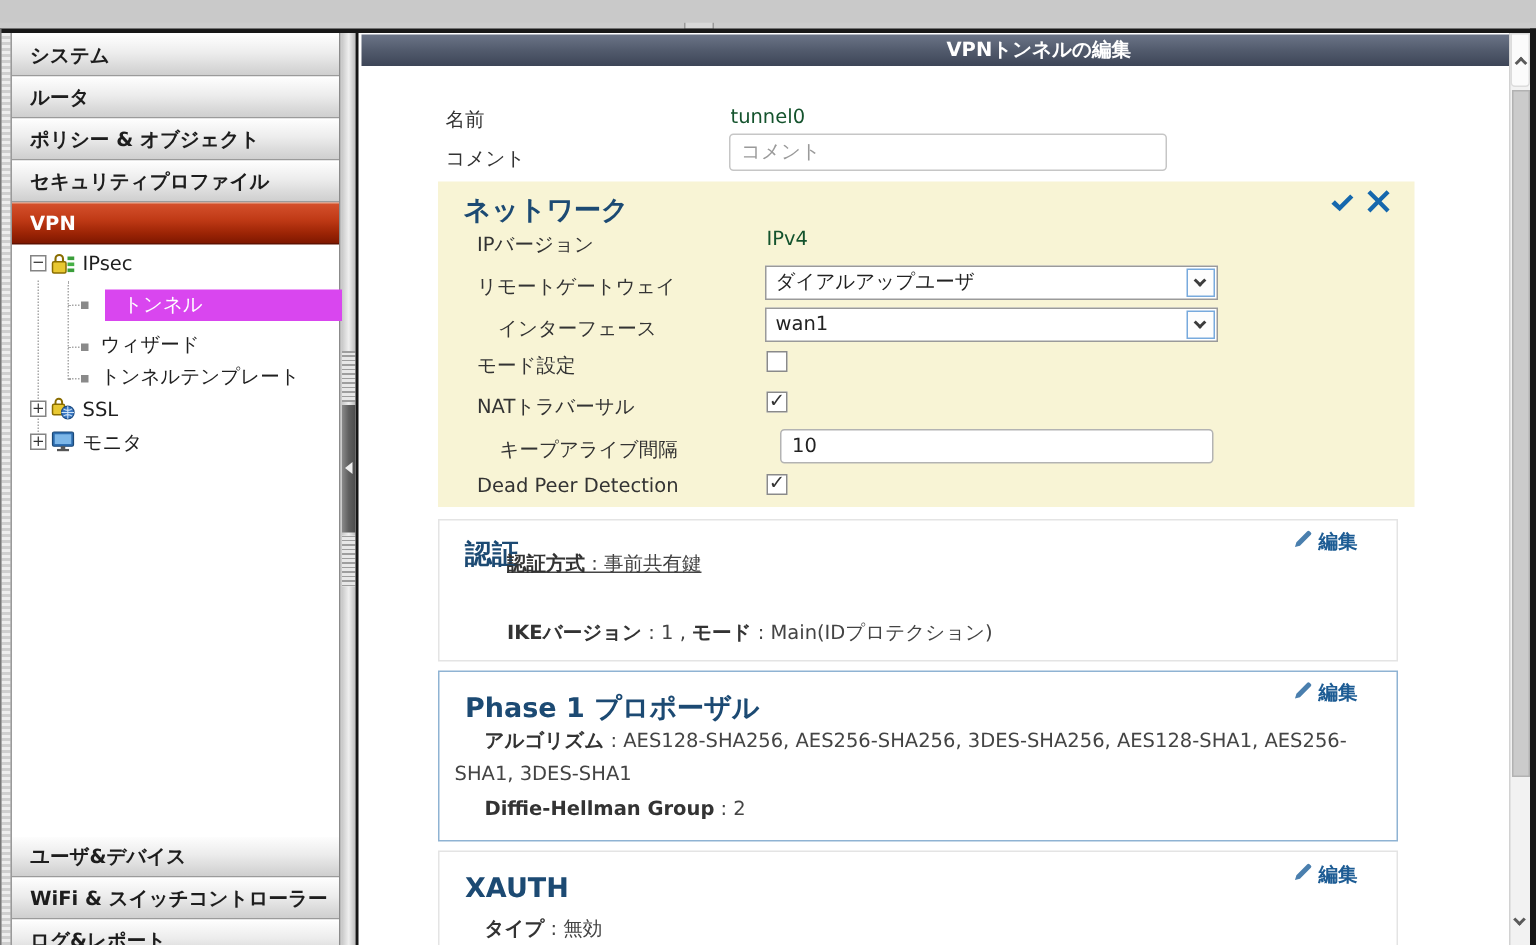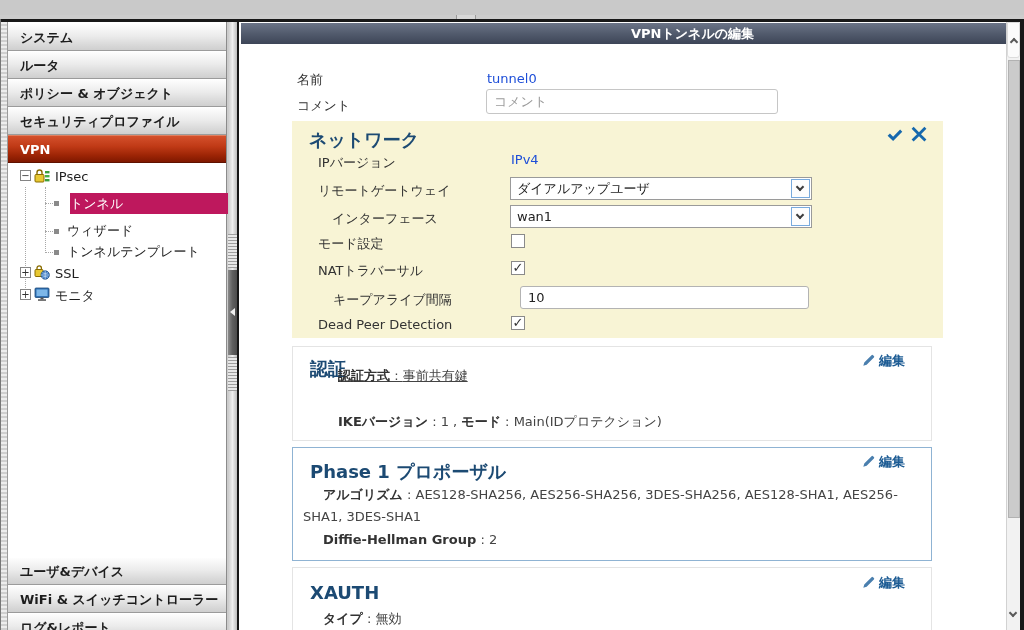--- a/index.html
+++ b/index.html
@@ -26,22 +26,22 @@
   .menu-bar.active { color:#ffffff;
     background:linear-gradient(180deg,#d4502c 0%,#c03a16 40%,#9c2405 75%,#7f1800 100%);
     border-top:1px solid #e08060; border-bottom:1px solid #5f1100; }
 
   
   .tree-row { position:absolute; font-size:13px; color:#1f1f1f; white-space:nowrap; cursor:pointer; }
   .expand-box { position:absolute; width:11px; height:11px; background:#fff; border:1px solid #848484;
     font-size:10px; line-height:9px; text-align:center; color:#333; cursor:pointer; }
   .tree-icon { position:absolute; width:16px; height:16px; }
   .tree-label { position:absolute; line-height:20px; }
-  .tree-sel { position:absolute; left:62px; width:160px; height:21px; background:#be185d; color:#ffffff;
-    line-height:21px; padding-left:0; font-size:13px; cursor:pointer; }
+  .tree-sel { position:absolute; left:62px; width:160px; height:21px; background:#d946ef; color:#ffffff;
+    line-height:21px; padding-left:12px; font-size:13px; cursor:pointer; }
   .bullet { position:absolute; width:5px; height:5px; background:#8a8a8a; }
   .dot-v { position:absolute; border-left:1px dotted #a8a8a8; width:0; }
   .dot-h { position:absolute; border-top:1px dotted #a8a8a8; height:0; }
 
   
   .splitter { position:absolute; left:228px; top:7px; width:9px; height:613px;
     background:linear-gradient(90deg,#c9c9c9,#efefef 50%,#bdbdbd); cursor:col-resize; }
   .splitter .ridges { position:absolute; left:0; width:9px; height:34px;
     background:repeating-linear-gradient(180deg,#9e9e9e 0 1px,#e8e8e8 1px 3px); }
   .splitter .handle { position:absolute; left:0; top:248px; width:9px; height:85px;
@@ -49,21 +49,21 @@
   .splitter .arrow { position:absolute; left:2px; top:38px; width:0; height:0;
     border-top:4px solid transparent; border-bottom:4px solid transparent; border-right:5px solid #efefef; }
 
   
   .content { position:absolute; left:237px; top:7px; width:769px; height:613px; background:#ffffff; border-left:2px solid #161616; }
   .content-header { position:absolute; left:2px; top:1px; width:903px; height:21px;
     background:linear-gradient(180deg,#6b7487 0%,#525b6d 50%,#3d4557 100%);
     color:#ffffff; font-size:13px; font-weight:bold; text-align:center; line-height:21px; }
 
   .field-label { position:absolute; font-size:13px; color:#333; }
-  .static-value { position:absolute; font-size:13px; color:#1d4ed8; }
+  .static-value { position:absolute; font-size:13px; color:#14532d; }
 
   .comment-box { position:absolute; left:247px; top:67px; width:292px; height:25px; background:#fff;
     border:1px solid #c6c6c6; border-radius:3px; font-size:13px; color:#9a9a9a; line-height:23px; padding:0 18px 0 7px; }
 
   
   .network-box { position:absolute; left:53px; top:99px; width:651px; height:217px; background:#f8f4d5; }
   .section-title { font-size:18px; font-weight:bold; color:#1c4a73; }
   .nb-title { position:absolute; left:17px; top:7px; }
   .apply-icon, .cancel-icon { position:absolute; top:5px; cursor:pointer; }
   .apply-icon { right:40px; } .cancel-icon { right:16px; }

